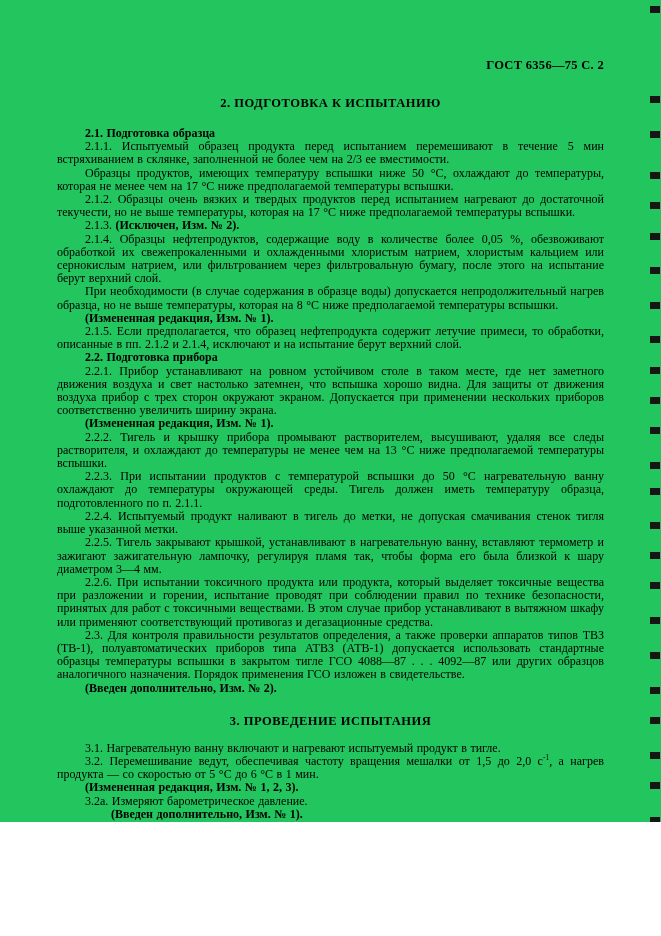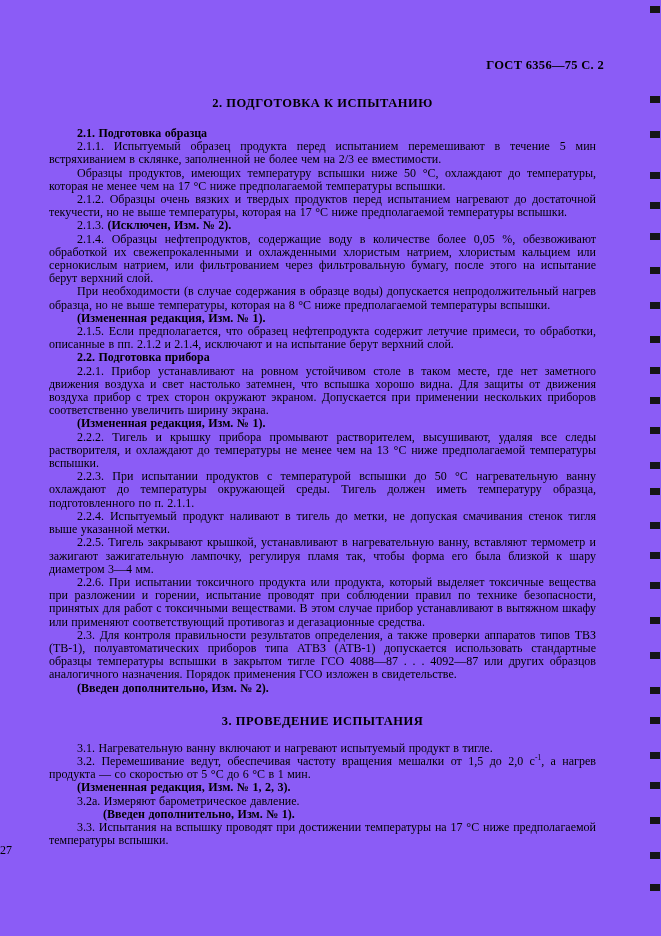--- a/index.html
+++ b/index.html
@@ -1,27 +1,27 @@
 <!DOCTYPE html>
 <html><head>
 <meta charset="utf-8">
 <style>
   html,body { margin:0; padding:0; background:#ffffff; }
   .page {
-    position:relative; width:661px; height:936px;
-    background:#8b5cf6; color:#000;
+    position:relative; width:661px; height:822px;
+    background:#22c55e; color:#000;
     font-family:"Liberation Serif","DejaVu Serif",serif;
     overflow:hidden;
   }
   .gost-header {
     position:absolute; top:58px; right:57px;
     font-weight:bold; font-size:12.5px; letter-spacing:0.3px;
     white-space:nowrap;
   }
-  .content { position:absolute; left:49px; top:96px; width:547px; }
+  .content { position:absolute; left:57px; top:96px; width:547px; }
   .section-title {
     text-align:center; font-weight:bold; font-size:12.5px;
     letter-spacing:0.5px; margin:0 0 16px 0; white-space:nowrap;
   }
   .section-title.mt { margin-top:19px; margin-bottom:13px; }
   p.para {
     margin:0; font-size:12px; line-height:13.2px;
     text-align:justify; text-indent:28px; word-spacing:0.5px;
   }
   p.para sup { font-size:0.62em; line-height:0; }

